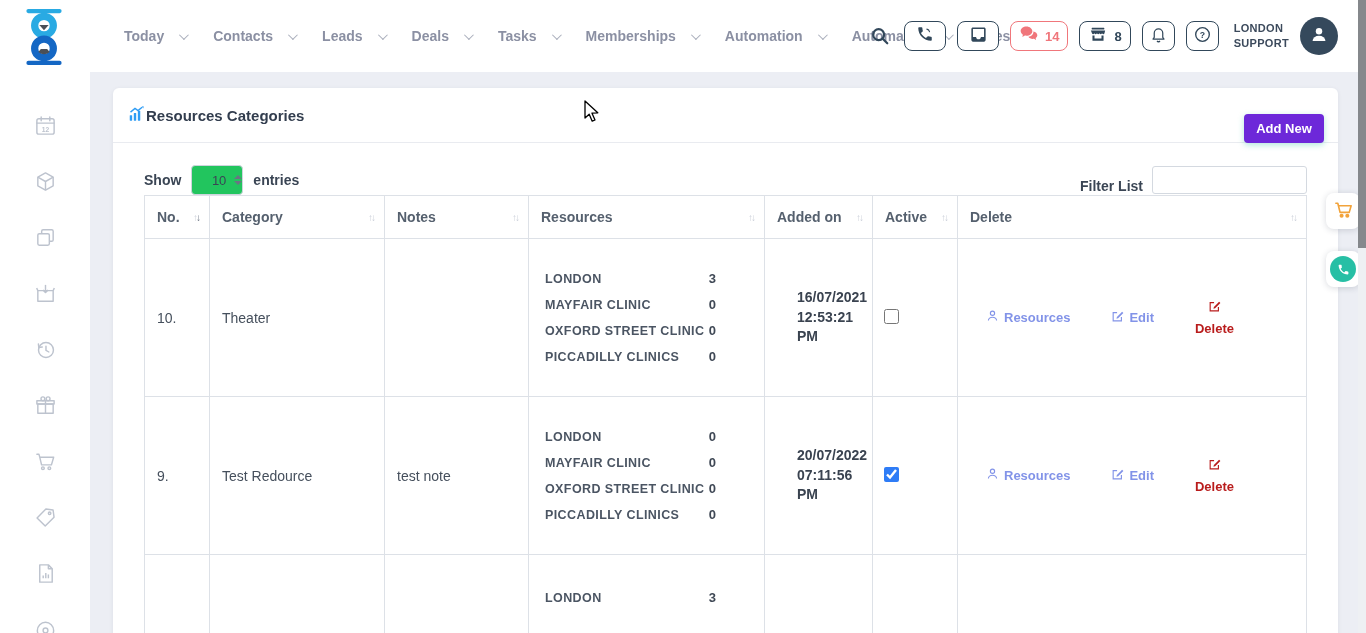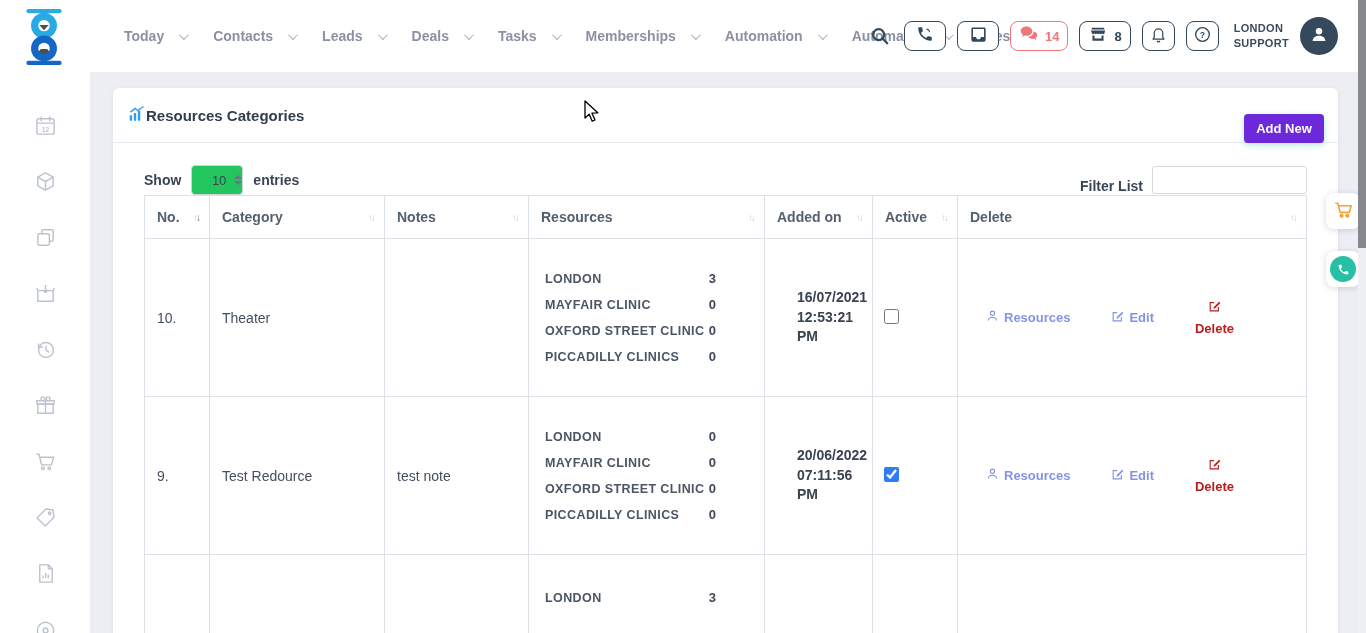--- a/index.html
+++ b/index.html
@@ -475,21 +475,21 @@
             <div class="res-line">
                 <span class="res-name">OXFORD STREET CLINIC</span>
                 <span class="res-count">0</span>
               </div>
             <div class="res-line">
                 <span class="res-name">PICCADILLY CLINICS</span>
                 <span class="res-count">0</span>
               </div>
           </td>
           <td class="date">
-            <div>20/06/2022</div>
+            <div>20/07/2022</div>
             <div>07:11:56 PM</div>
           </td>
           <td class="active-cell">
             <input type="checkbox" checked="" style="">
           </td>
           <td class="opts-cell">
             <div class="opts">
               <a class="opt blue">
                   <span><svg width="13" height="14" viewBox="0 0 16 16" fill="none" stroke="currentColor" stroke-width="1.4">
                       <circle cx="8" cy="4.6" r="2.6"></circle>

